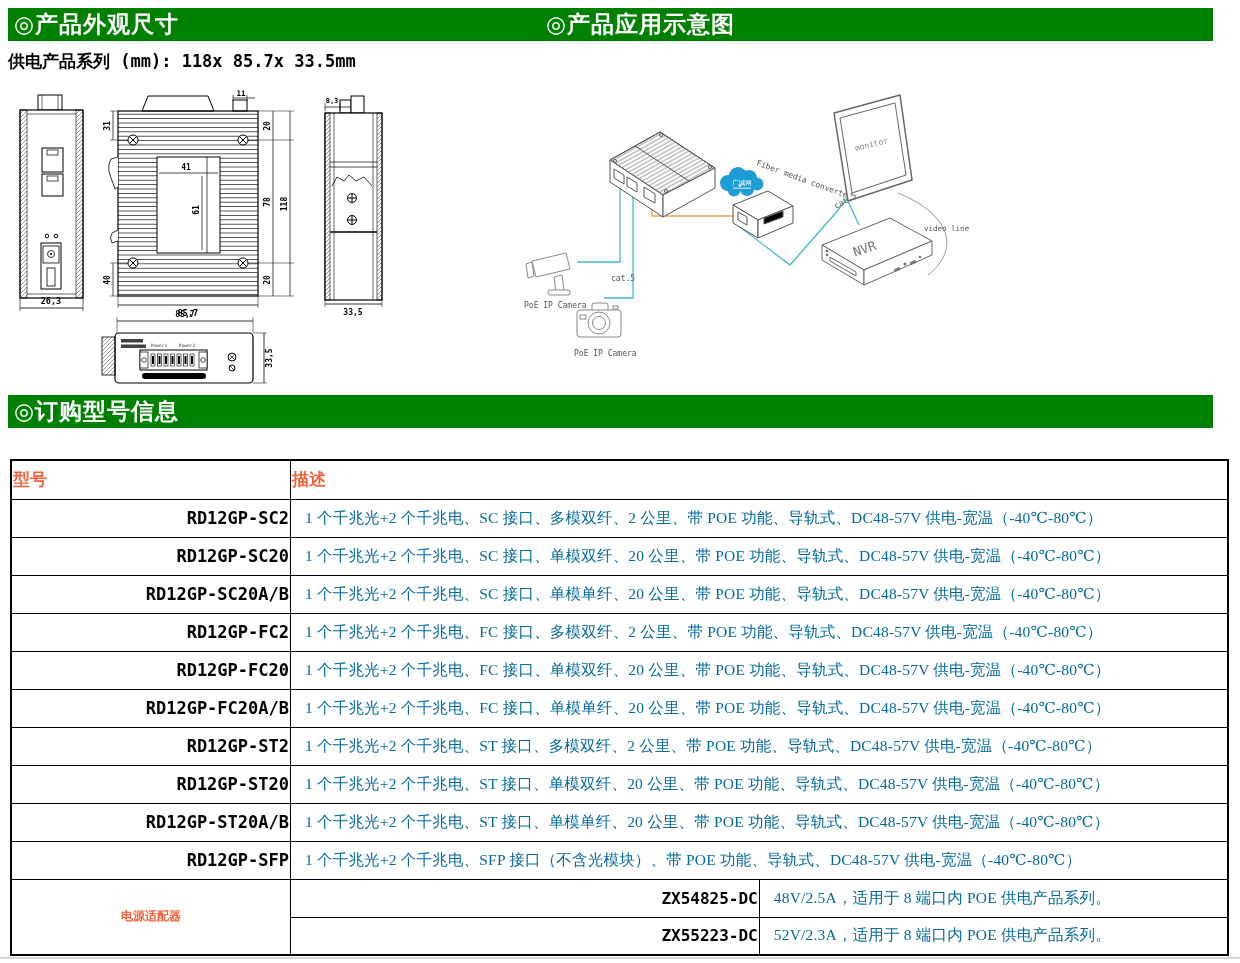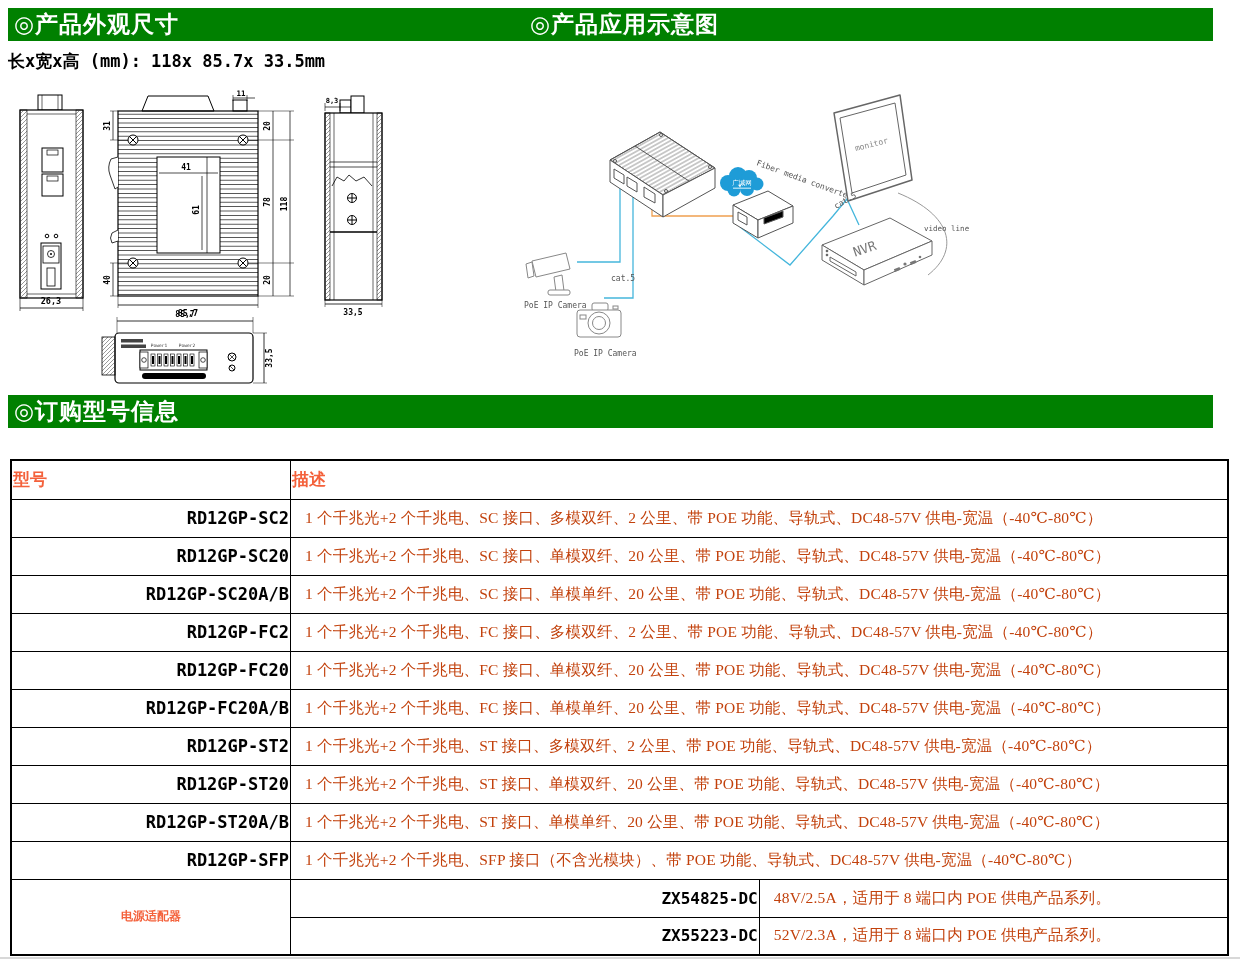--- a/index.html
+++ b/index.html
@@ -3,55 +3,55 @@
 <meta charset="utf-8">
 <style>
   html,body{margin:0;padding:0;background:#fff;}
   .page{position:relative;width:1240px;height:963px;background:#fff;overflow:hidden;
         font-family:"DejaVu Sans",sans-serif;padding-left:38px;}
   
   .greenbar{position:absolute;left:8px;width:1205px;height:33px;background:#008000;
             color:#fff;font-weight:bold;font-size:23px;line-height:33px;
             font-family:"DejaVu Sans",sans-serif;letter-spacing:1px;}
   .greenbar .t1{position:absolute;left:6px;top:0;}
-  .greenbar .t2{position:absolute;left:522px;top:0;}
+  .greenbar .t2{position:absolute;left:538px;top:0;}
   .sizenote{position:absolute;left:8px;top:50px;font-weight:bold;font-size:17px;
             font-family:"DejaVu Sans Mono","DejaVu Sans",monospace;color:#000;}
   
   .draw{position:absolute;}
   svg text{font-family:"DejaVu Sans Mono","DejaVu Sans",monospace;}
   
   table.order{position:absolute;left:10px;top:459px;width:1219px;border-collapse:collapse;
               border:2px solid #000;table-layout:fixed;}
   table.order td{border:1px solid #000;overflow:hidden;white-space:nowrap;}
   table.order tr{height:38px;}
   table.order tr.hd{height:39px;}
   td.model{width:276px;text-align:right;font-weight:bold;font-size:17px;
            font-family:"DejaVu Sans Mono","DejaVu Sans",monospace;color:#000;}
   td.desc{padding-left:14px;font-size:15.5px;letter-spacing:.2px;
-          font-family:"Liberation Serif","DejaVu Serif",serif;color:#c2410c;}
+          font-family:"Liberation Serif","DejaVu Serif",serif;color:#0369a1;}
   td.hcell{text-align:left;font-weight:bold;font-size:17px;color:#f4613b;
            font-family:"DejaVu Sans","Liberation Sans",sans-serif;}
   td.zx{width:205px;text-align:right;font-weight:bold;font-size:16px;
         font-family:"DejaVu Sans Mono","DejaVu Sans",monospace;}
   td.adapter{color:#f4613b;font-weight:bold;font-size:12px;text-align:center;
              font-family:"DejaVu Sans","Liberation Sans",sans-serif;}
   .bottomline{position:absolute;left:0;top:957px;width:1240px;height:2px;background:#d8d8d8;}
 </style>
 </head>
 <body>
 
 <div class="page">
 
   <div class="greenbar" style="top:8px;">
     <span class="t1">◎产品外观尺寸</span>
     <span class="t2">◎产品应用示意图</span>
   </div>
 
-  <div class="sizenote">长x宽x高 (mm): 118x 85.7x 33.5mm</div>
+  <div class="sizenote">供电产品系列 (mm): 118x 85.7x 33.5mm</div>
 
   <svg class="draw" style="left:14px;top:92px;" width="85" height="230" viewBox="0 0 85 230">
     <defs>
       <pattern id="hatchA" width="4" height="4" patternUnits="userSpaceOnUse">
         <line x1="0" y1="4" x2="4" y2="0" stroke="#555" stroke-width="0.6"></line>
       </pattern>
     </defs>
     <rect x="24" y="3" width="24" height="15" fill="#fff" stroke="#000"></rect>
     <line x1="28" y1="3" x2="28" y2="18" stroke="#000" stroke-width="0.6"></line>
     <line x1="44" y1="3" x2="44" y2="18" stroke="#000" stroke-width="0.6"></line>

